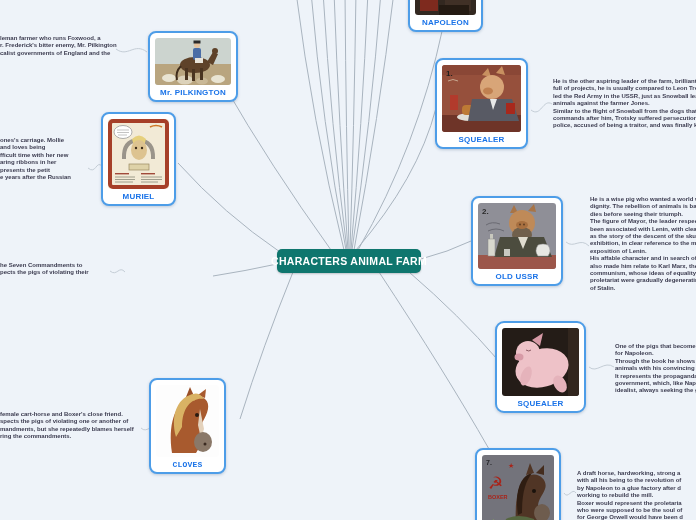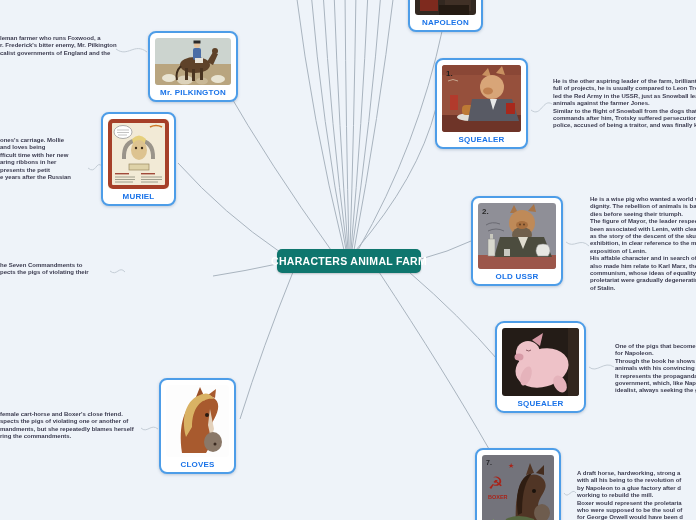--- a/index.html
+++ b/index.html
@@ -13,21 +13,21 @@
                letter-spacing:.2px;white-space:nowrap;}
   .thumb{border-radius:3px;overflow:hidden;line-height:0;margin:0 auto;}
 
   #card-napoleon{left:408px;top:-50px;}
   #card-pilkington{left:148px;top:31px;}
   #card-snowball{left:435px;top:58px;}
   #card-mollie{left:101px;top:112px;}
   #card-old-major{left:471px;top:196px;}
   #card-muriel{left:126px;top:238px;}
   #card-squealer{left:495px;top:321px;border-radius:9px;}
-  #card-cloves{left:159px;top:378px;}
+  #card-cloves{left:149px;top:378px;font-family:Liberation Mono, monospace;}
   #card-boxer{left:475px;top:448px;}
 
   .center-node{position:absolute;left:277px;top:249px;width:144px;height:24px;
                background:#0f766e;border-radius:5px;color:#ffffff;font-weight:bold;
                font-size:10.5px;letter-spacing:.3px;display:flex;align-items:center;
                justify-content:center;white-space:nowrap;box-shadow:0 1px 2px rgba(0,0,0,.2);}
 
   .note{position:absolute;font-weight:bold;font-size:6px;line-height:7.4px;
         color:#3c3c50;white-space:nowrap;}
   #note-pilkington{left:0;top:35px;}

